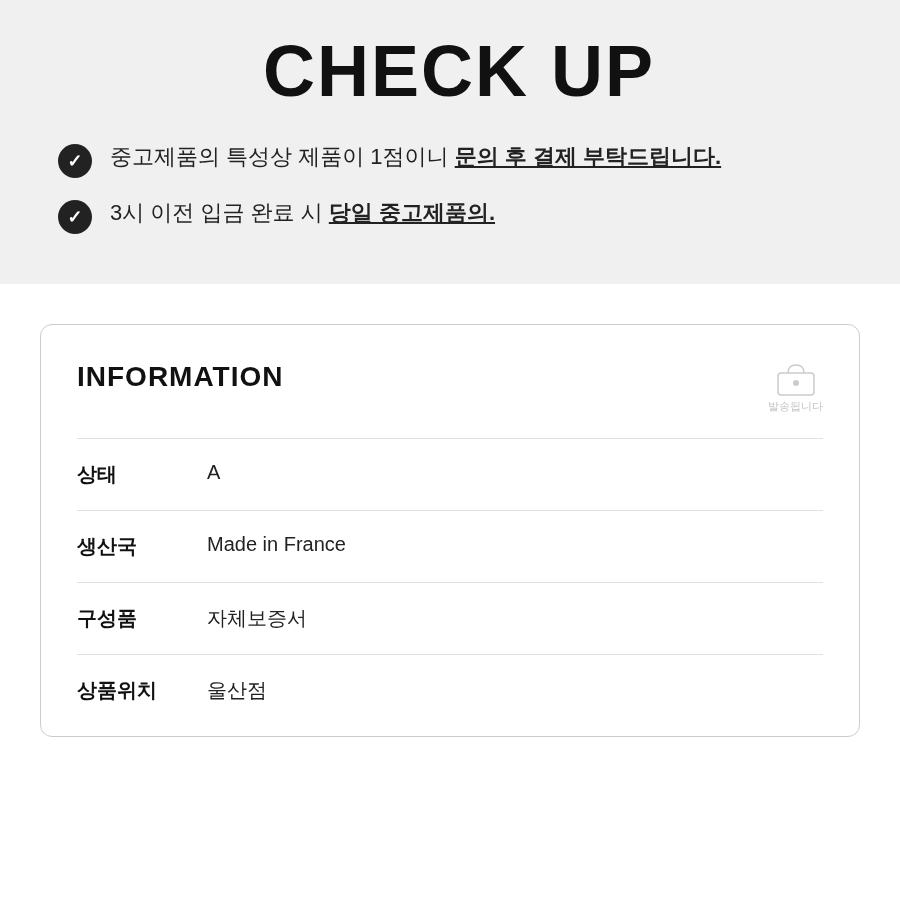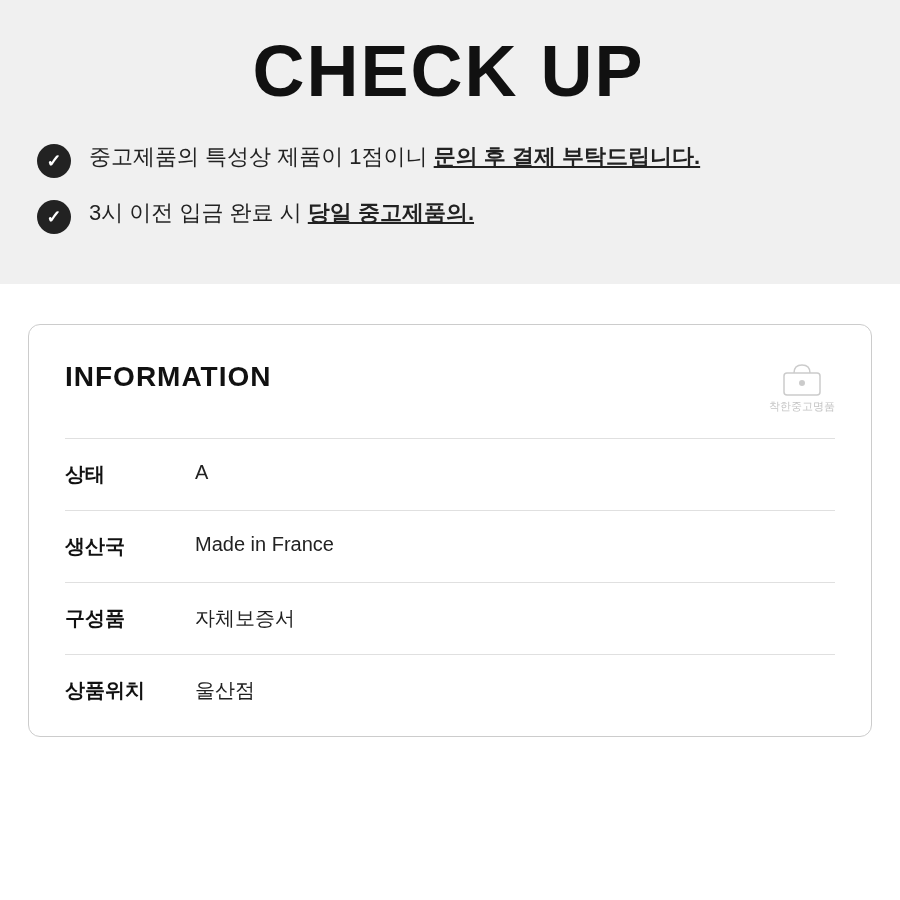--- a/index.html
+++ b/index.html
@@ -10,21 +10,21 @@
 
     body {
       width: 900px;
       min-height: 900px;
       background-color: #ffffff;
       font-family: -apple-system, BlinkMacSystemFont, 'Segoe UI', sans-serif;
     }
 
     .header-section {
       background-color: #f0f0f0;
-      padding: 20px 40px 30px 37px;
+      padding: 20px 40px 30px 58px;
     }
 
     .main-title {
       text-align: center;
       font-size: 72px;
       font-weight: 900;
       color: #111111;
       letter-spacing: 2px;
       padding: 10px 0 30px 0;
       font-family: Arial Black, Arial, sans-serif;
@@ -62,21 +62,21 @@
       line-height: 1.4;
     }
 
     .check-text .bold-underline {
       font-weight: 700;
       text-decoration: underline;
       margin-top: 17px;
     }
 
     .content-section {
-      padding: 40px 28px;
+      padding: 40px 40px;
     }
 
     .info-card {
       border: 1.5px solid #cccccc;
       border-radius: 12px;
       padding: 36px 36px 10px 36px;
       background: #ffffff;
       position: relative;
     }
 
@@ -165,21 +165,21 @@
 <div class="content-section">
   <div class="info-card">
     <div class="info-header">
       <h2 class="info-title">INFORMATION</h2>
       <div class="brand-logo">
         <svg class="brand-logo-icon" viewBox="0 0 48 36" fill="none" xmlns="http://www.w3.org/2000/svg">
           <rect x="6" y="12" width="36" height="22" rx="3" stroke="#999" stroke-width="1.5" fill="none"></rect>
           <path d="M16 12 Q16 4 24 4 Q32 4 32 12" stroke="#999" stroke-width="1.5" fill="none"></path>
           <circle cx="24" cy="22" r="3" fill="#999"></circle>
         </svg>
-        <span class="brand-logo-text">착한중고명품</span>
+        <span class="brand-logo-text">발송됩니다</span>
       </div>
     </div>
 
     <div class="info-table">
       <div class="info-row">
         <span class="info-label">상태</span>
         <span class="info-value">A</span>
       </div>
       <div class="info-row">
         <span class="info-label">생산국</span>

